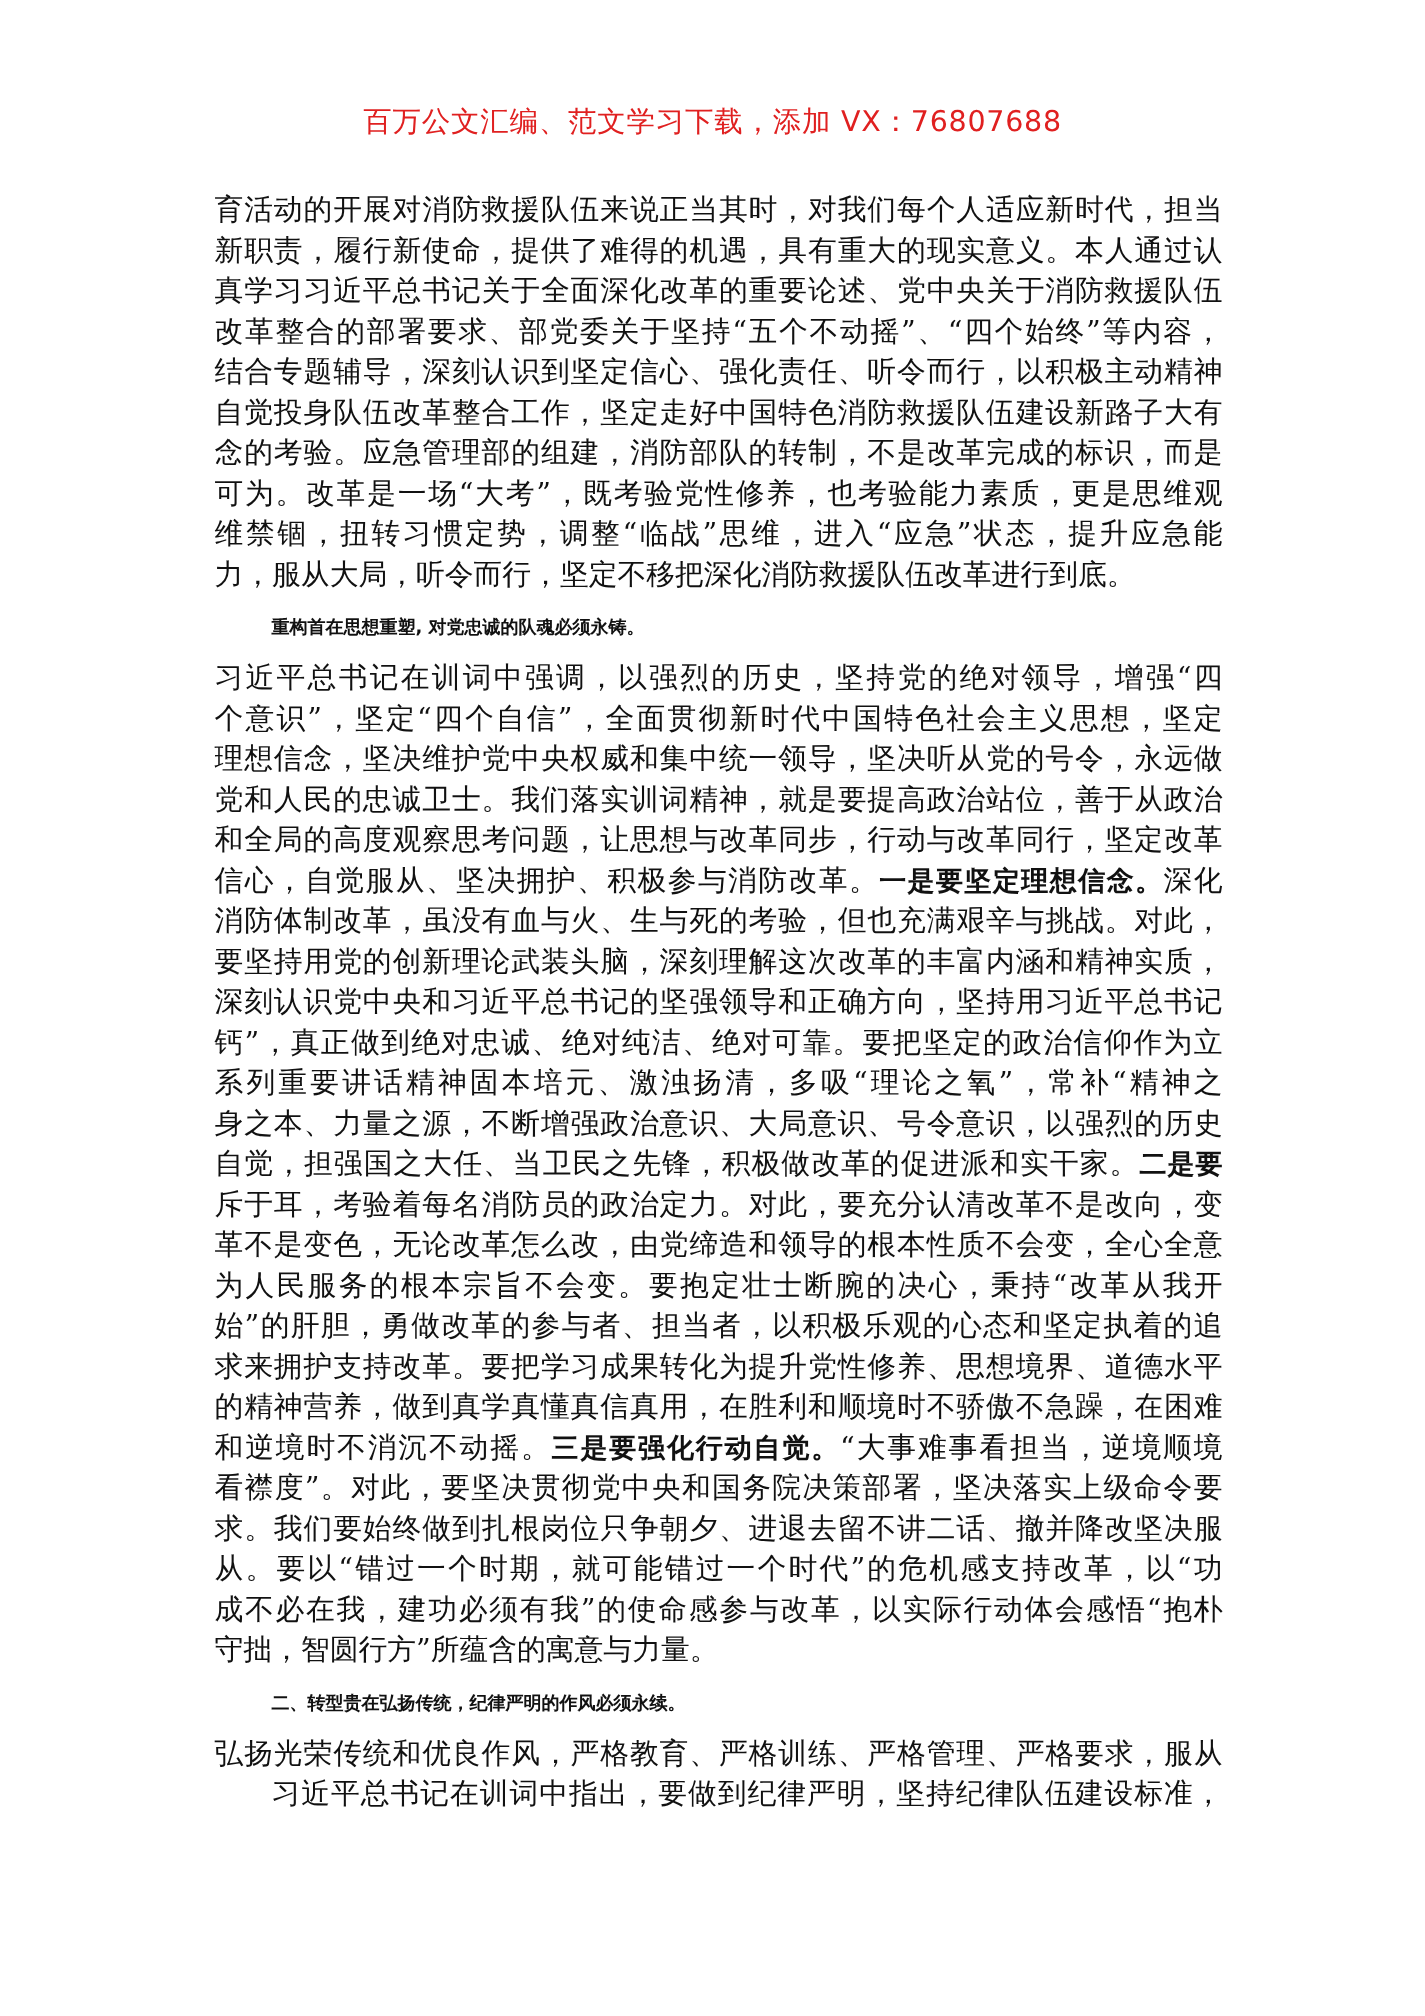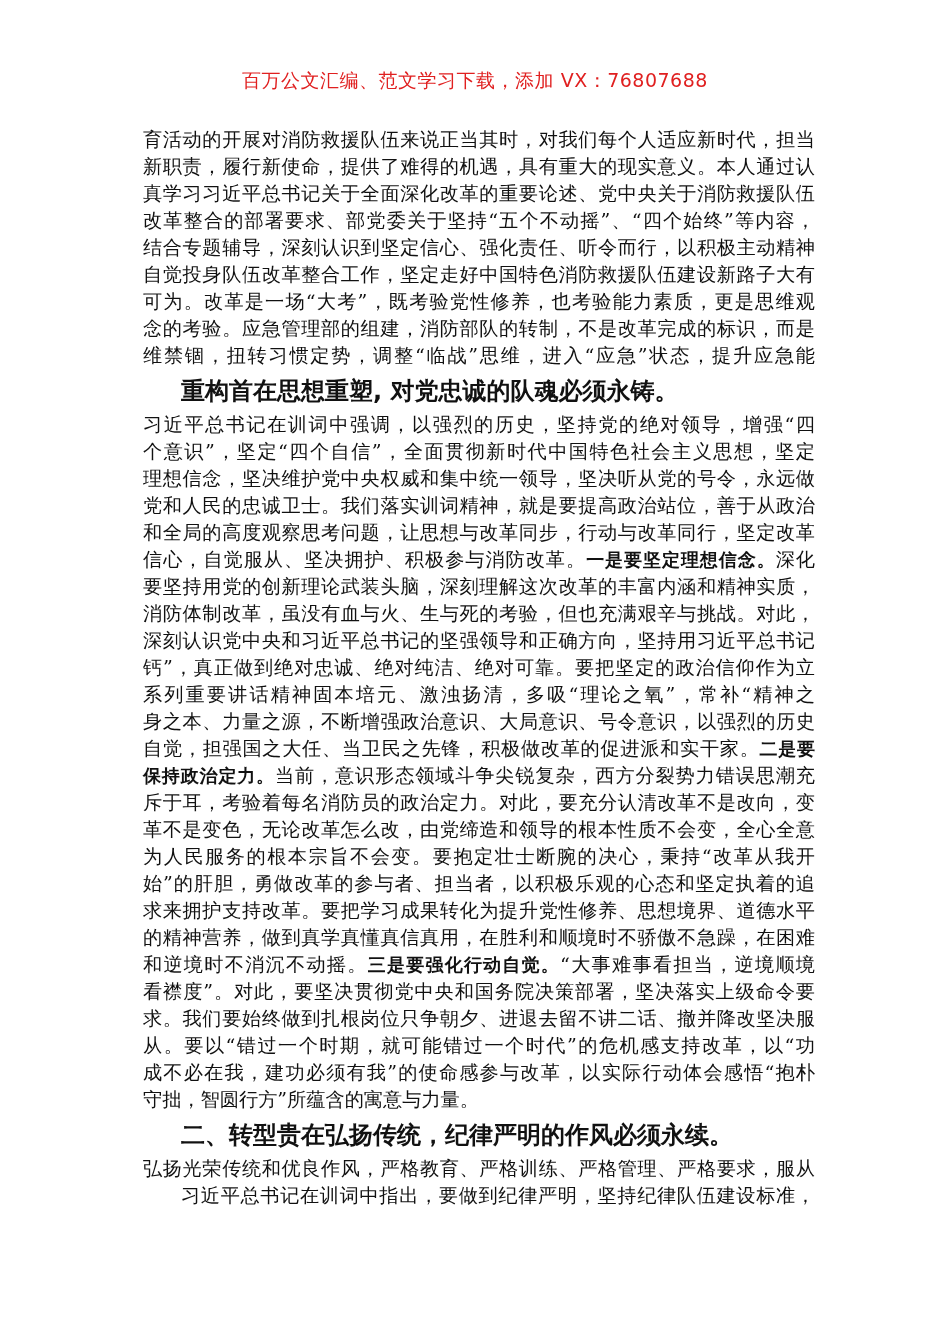--- a/index.html
+++ b/index.html
@@ -8,60 +8,60 @@
   .page { position: absolute; left: 0; top: 0; width: 950px; height: 1344px; background: #fff; }
   .banner { position: absolute; left: 0; top: 68px; width: 950px; text-align: center;
             font-family: "DejaVu Sans", "Liberation Sans", sans-serif; font-size: 19px;
             letter-spacing: 0.5px; }
   .content { position: absolute; left: 143px; top: 126px; width: 672px; }
   .line { height: 27px; line-height: 27px; font-size: 19.2px; white-space: nowrap;
           text-align: justify; text-align-last: justify; letter-spacing: 0px; }
   .line.last { text-align-last: left; }
   .indent { padding-left: 38px; }
   .heading { font-family: "DejaVu Sans", "Liberation Sans", sans-serif; font-weight: bold;
-             font-size: 24px; height: 27px; line-height: 27px; text-align-last: left; white-space: nowrap; }
+             font-size: 12px; height: 27px; line-height: 27px; text-align-last: left; white-space: nowrap; }
   .gap { height: 9px; }
   b { font-family: "DejaVu Sans", "Liberation Sans", sans-serif; font-weight: bold; font-size: 18px; }
 </style>
 </head>
 <body>
 
 <div class="page">
   <div class="banner" style="color: rgb(224, 32, 32);">百万公文汇编、范文学习下载，添加 VX：76807688</div>
 
   <div class="content">
     <div id="intro">
         <div class="line">育活动的开展对消防救援队伍来说正当其时，对我们每个人适应新时代，担当</div>
         <div class="line">新职责，履行新使命，提供了难得的机遇，具有重大的现实意义。本人通过认</div>
         <div class="line">真学习习近平总书记关于全面深化改革的重要论述、党中央关于消防救援队伍</div>
         <div class="line">改革整合的部署要求、部党委关于坚持“五个不动摇”、“四个始终”等内容，</div>
         <div class="line">结合专题辅导，深刻认识到坚定信心、强化责任、听令而行，以积极主动精神</div>
         <div class="line">自觉投身队伍改革整合工作，坚定走好中国特色消防救援队伍建设新路子大有</div>
+        <div class="line">念的考验。应急管理部的组建，消防部队的转制，不是改革完成的标识，而是</div>
         <div class="line">可为。改革是一场“大考”，既考验党性修养，也考验能力素质，更是思维观</div>
-        <div class="line">念的考验。应急管理部的组建，消防部队的转制，不是改革完成的标识，而是</div>
         <div class="line">维禁锢，扭转习惯定势，调整“临战”思维，进入“应急”状态，提升应急能</div>
+        <div class="line last">力，服从大局，听令而行，坚定不移把深化消防救援队伍改革进行到底。</div>
       </div>
     <div class="gap"></div>
     <div class="heading indent">重构首在思想重塑, 对党忠诚的队魂必须永铸。</div>
     <div class="gap" style="height:6px"></div>
     <div id="sec1">
         <div class="line">习近平总书记在训词中强调，以强烈的历史，坚持党的绝对领导，增强“四</div>
         <div class="line">个意识”，坚定“四个自信”，全面贯彻新时代中国特色社会主义思想，坚定</div>
         <div class="line">理想信念，坚决维护党中央权威和集中统一领导，坚决听从党的号令，永远做</div>
         <div class="line">党和人民的忠诚卫士。我们落实训词精神，就是要提高政治站位，善于从政治</div>
         <div class="line">和全局的高度观察思考问题，让思想与改革同步，行动与改革同行，坚定改革</div>
         <div class="line">信心，自觉服从、坚决拥护、积极参与消防改革。<b>一是要坚定理想信念。</b>深化</div>
+        <div class="line">消防体制改革，虽没有血与火、生与死的考验，但也充满艰辛与挑战。对此，</div>
         <div class="line">要坚持用党的创新理论武装头脑，深刻理解这次改革的丰富内涵和精神实质，</div>
-        <div class="line">消防体制改革，虽没有血与火、生与死的考验，但也充满艰辛与挑战。对此，</div>
         <div class="line">深刻认识党中央和习近平总书记的坚强领导和正确方向，坚持用习近平总书记</div>
         <div class="line">钙”，真正做到绝对忠诚、绝对纯洁、绝对可靠。要把坚定的政治信仰作为立</div>
         <div class="line">系列重要讲话精神固本培元、激浊扬清，多吸“理论之氧”，常补“精神之</div>
         <div class="line">身之本、力量之源，不断增强政治意识、大局意识、号令意识，以强烈的历史</div>
         <div class="line">自觉，担强国之大任、当卫民之先锋，积极做改革的促进派和实干家。<b>二是要</b></div>
-        <div class="line"><b>保持政治定力。</b>当前，意识形态领域斗争尖锐复杂，西方分裂势力错误思潮充</div>
         <div class="line">斥于耳，考验着每名消防员的政治定力。对此，要充分认清改革不是改向，变</div>
         <div class="line">革不是变色，无论改革怎么改，由党缔造和领导的根本性质不会变，全心全意</div>
         <div class="line">为人民服务的根本宗旨不会变。要抱定壮士断腕的决心，秉持“改革从我开</div>
         <div class="line">始”的肝胆，勇做改革的参与者、担当者，以积极乐观的心态和坚定执着的追</div>
         <div class="line">求来拥护支持改革。要把学习成果转化为提升党性修养、思想境界、道德水平</div>
         <div class="line">的精神营养，做到真学真懂真信真用，在胜利和顺境时不骄傲不急躁，在困难</div>
         <div class="line">和逆境时不消沉不动摇。<b>三是要强化行动自觉。</b>“大事难事看担当，逆境顺境</div>
         <div class="line">看襟度”。对此，要坚决贯彻党中央和国务院决策部署，坚决落实上级命令要</div>
         <div class="line">求。我们要始终做到扎根岗位只争朝夕、进退去留不讲二话、撤并降改坚决服</div>
         <div class="line">从。要以“错过一个时期，就可能错过一个时代”的危机感支持改革，以“功</div>

